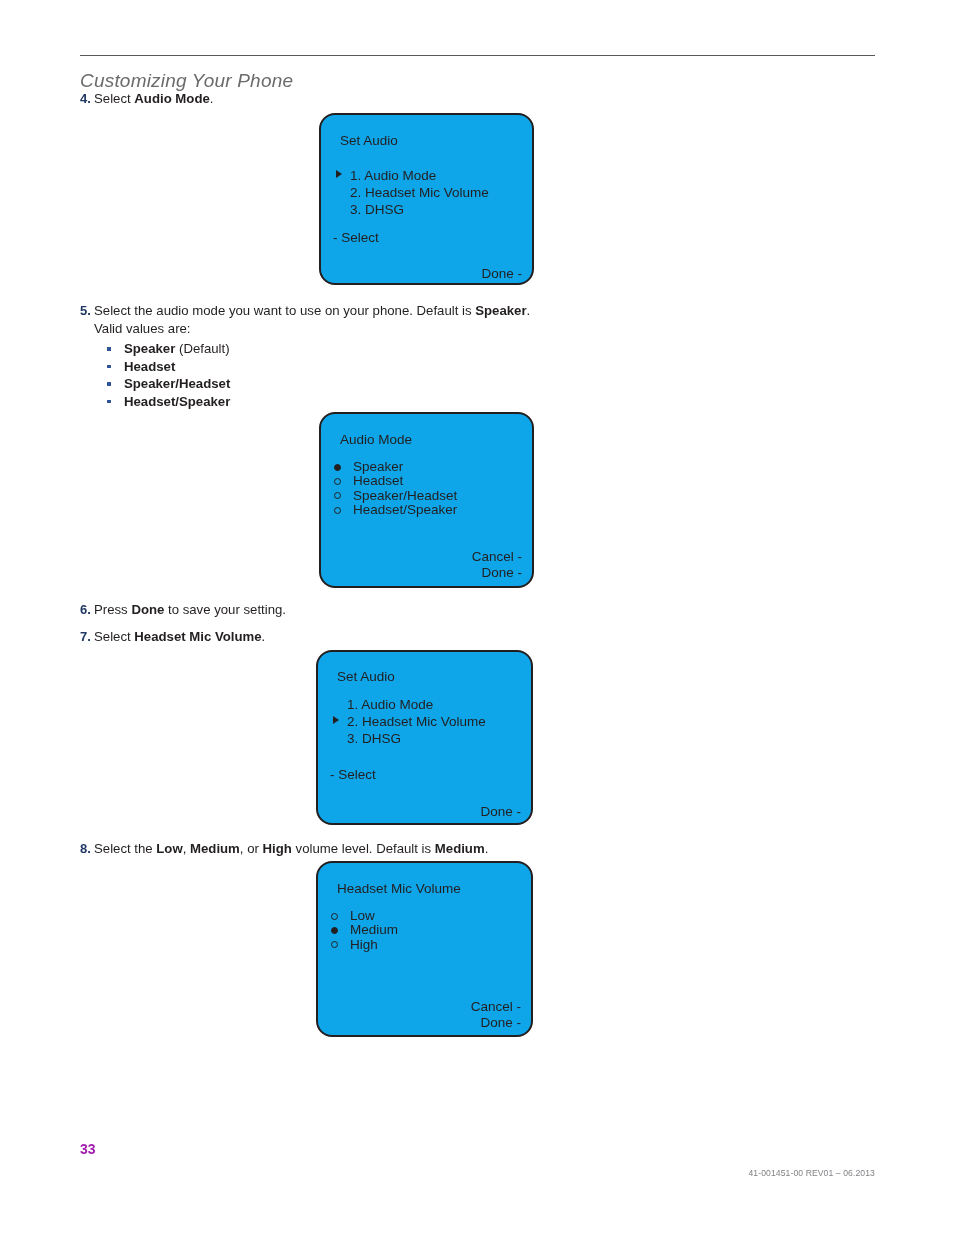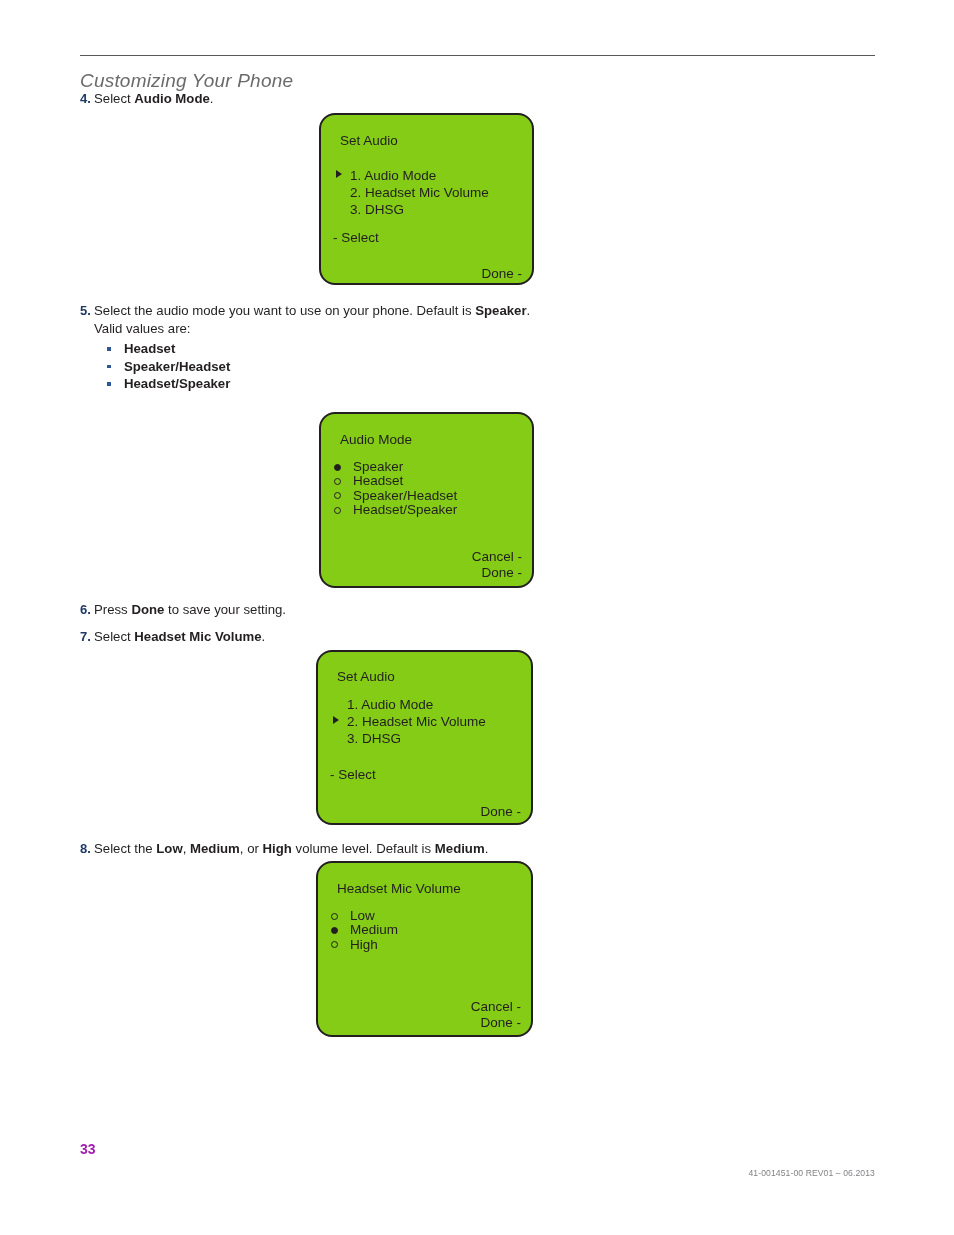--- a/index.html
+++ b/index.html
@@ -81,21 +81,21 @@
     top: 7px;
     width: 3.5px;
     height: 3.5px;
     background: #2f5597;
   }
   ul.valid-list li .plain { font-weight: normal; }
 
   
   .lcd {
     position: absolute;
-    background: #84cc16;
+    background: #0ea5e9;
     border: 2.5px solid #231f20;
     border-radius: 16px;
     box-sizing: border-box;
     font-family: "Liberation Sans", sans-serif;
     color: #231f20;
   }
   .lcd .lcd-title {
     position: absolute;
     font-size: 13.5px;
   }
@@ -196,20 +196,21 @@
   </div>
   <div class="softkey-left" style="left:12px; top:115px;">- Select</div>
   <div class="softkey-right" style="top:151px;">Done -</div>
 </div>
 
 <div class="step" style="left:80px; top:302px; width:470px;">
   <span class="num">5.</span>
   <span class="txt"><span>Select the audio mode you want to use on your phone. Default is </span><span class="b">Speaker</span><span>.</span><br><span>Valid values are:</span></span>
 </div>
 <ul class="valid-list" style="position:absolute; left:80px; top:337px; width:400px;">
+  <li><span class="bullet"></span><span>Speaker</span><span class="plain"> (Default)</span></li>
   <li><span class="bullet"></span><span>Headset</span><span class="plain"></span></li>
   <li><span class="bullet"></span><span>Speaker/Headset</span><span class="plain"></span></li>
   <li><span class="bullet"></span><span>Headset/Speaker</span><span class="plain"></span></li>
 </ul>
 
 <div class="lcd" style="left:319px; top:412px; width:215px; height:176px;">
   <div class="lcd-title" style="left:19px; top:18px;">Audio Mode</div>
   <div class="radio-list" style="left:12px; top:46px;">
     <div class="ritem"><span class="dot on"></span><span>Speaker</span></div>
     <div class="ritem"><span class="dot"></span><span>Headset</span></div>

